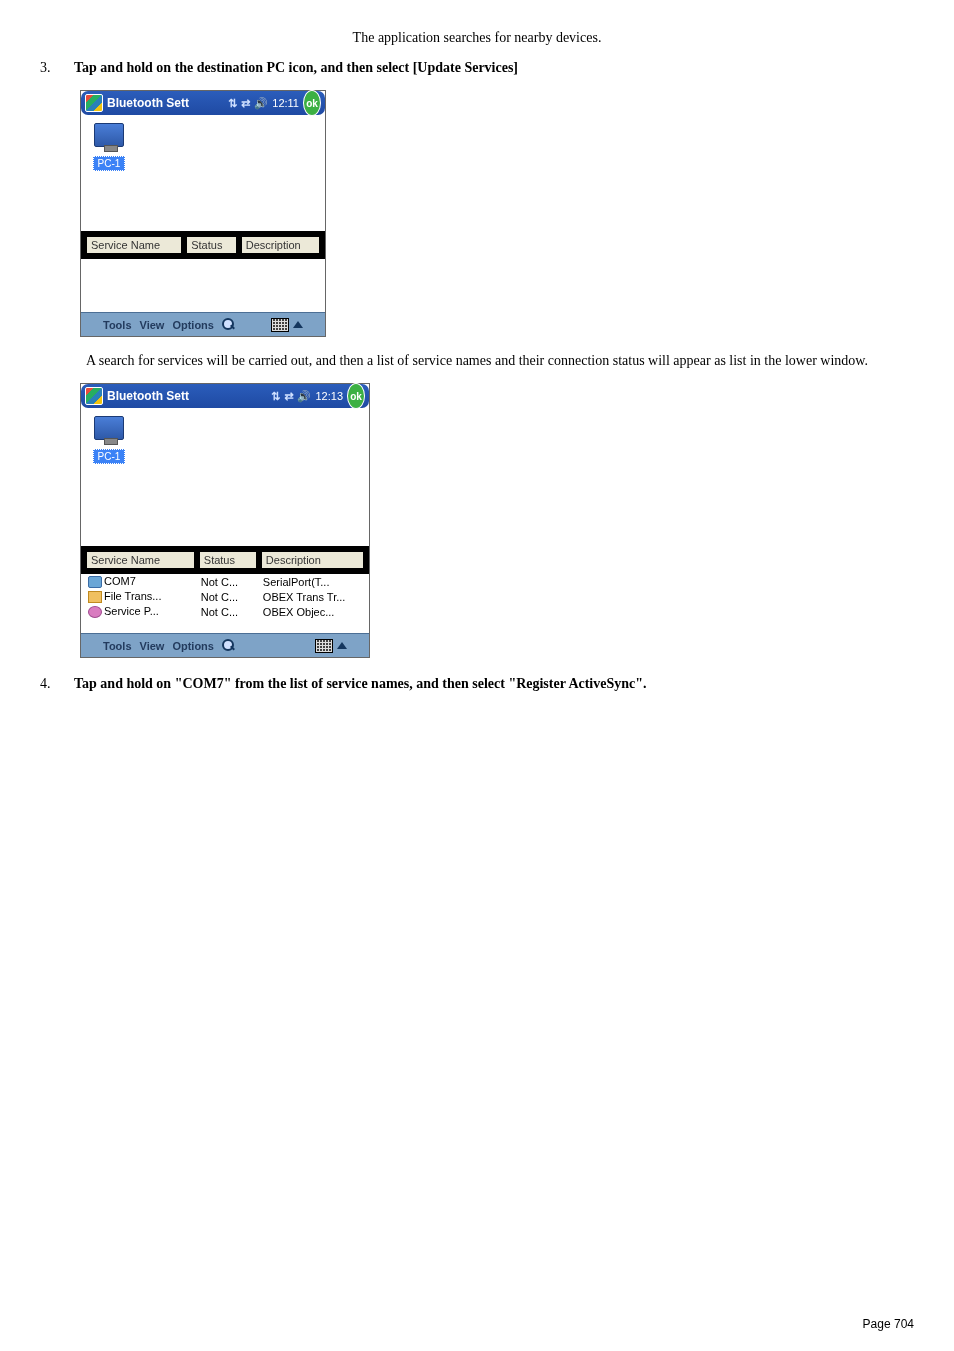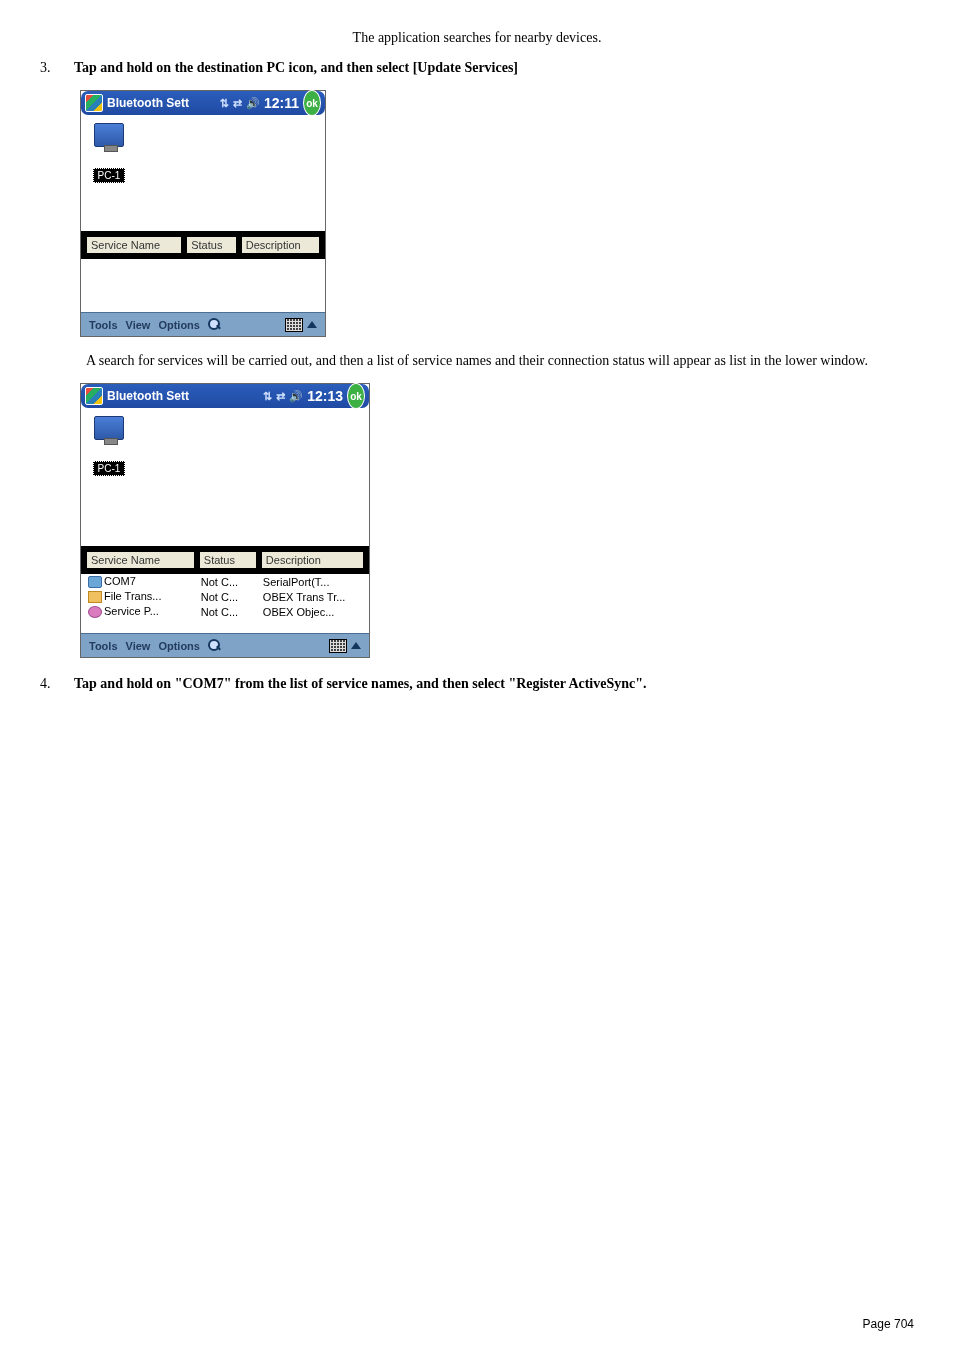--- a/index.html
+++ b/index.html
@@ -45,21 +45,21 @@
   .dw-startflag {
     width: 18px; height: 18px;
     background: linear-gradient(135deg,#e74c3c 0 25%,#27ae60 25% 50%,#2980b9 50% 75%,#f1c40f 75% 100%);
     border: 1px solid #fff;
     margin-right: 4px;
     border-radius: 2px;
   }
   .dw-title { flex: 1; white-space: nowrap; overflow: hidden; }
   .dw-tbicons { display: flex; align-items: center; gap: 4px; margin-left: 4px; }
   .dw-ticon { font-size: 11px; color: #cfe0ff; }
-  .dw-clock { font-size: 14px; font-weight: bold; }
+  .dw-clock { font-size: 11px; font-weight: normal; }
   .dw-ok {
     width: 18px; height: 26px;
     background: #3cb043;
     border: 1px solid #fff;
     border-radius: 50%;
     font-size: 10px; font-weight: bold;
     display: flex; align-items: center; justify-content: center;
     color: #fff;
   }
 
@@ -77,22 +77,22 @@
     border: 1px solid #1b3a75;
     border-radius: 2px;
     position: relative;
   }
   .dw-monitor::after {
     content: "";
     position: absolute; left: 9px; bottom: -6px;
     width: 12px; height: 5px; background: #888; border: 1px solid #555;
   }
   .dw-pcname {
-    margin-top: 21px;
-    background: #000000;
+    margin-top: 9px;
+    background: #3b82f6;
     color: #fff;
     font-size: 10px;
     padding: 1px 4px;
     border: 1px dotted #fff;
   }
 
   .dw-table {
     width: 100%;
     border-collapse: collapse;
     font-size: 11px;
@@ -121,21 +121,21 @@
   .ic-file { background: #f0c060; border: 1px solid #c08a20; }
   .ic-obj { background: #d97cc0; border: 1px solid #a04c90; border-radius: 50%; }
 
   .dw-menubar {
     height: 24px;
     background: #7ea3c7;
     color: #233b5e;
     font-weight: bold;
     font-size: 11px;
     display: flex; align-items: center;
-    padding: 0 8px;
+    padding: 0 22px;
     border-top: 1px solid #4c6f95;
   }
   .dw-menubar .menu-label { margin-right: 8px; }
   .dw-mag {
     width: 14px; height: 14px; position: relative; display: inline-block;
   }
   .dw-mag::before {
     content: ""; position: absolute; left: 0; top: 0;
     width: 8px; height: 8px; border: 2px solid #14365e; border-radius: 50%;
     background: #cfe0ff;

